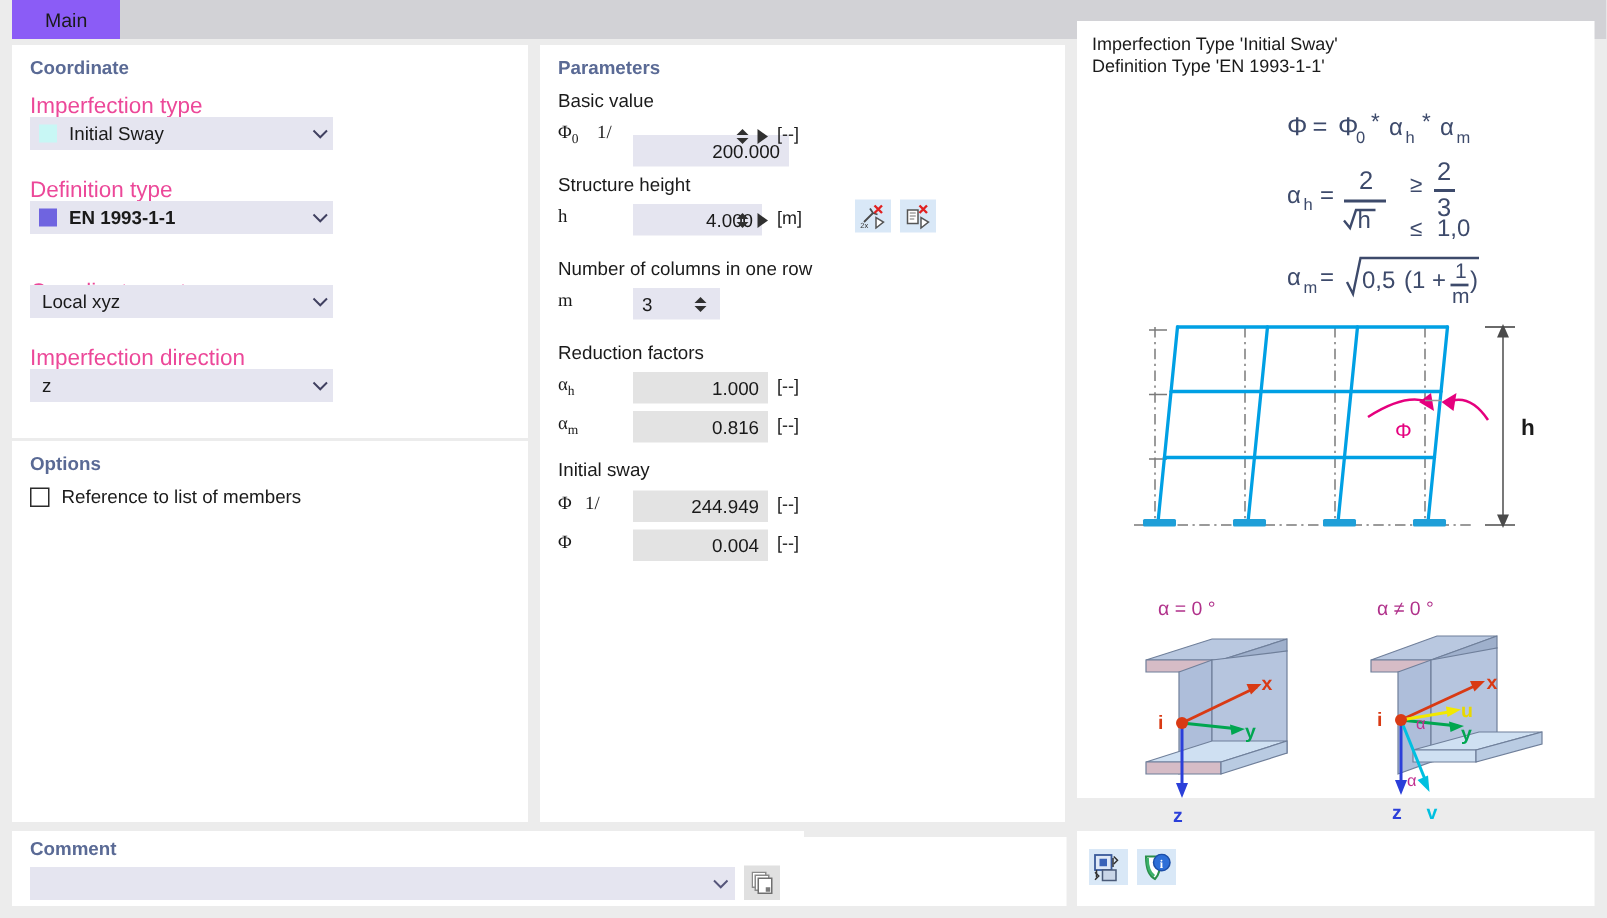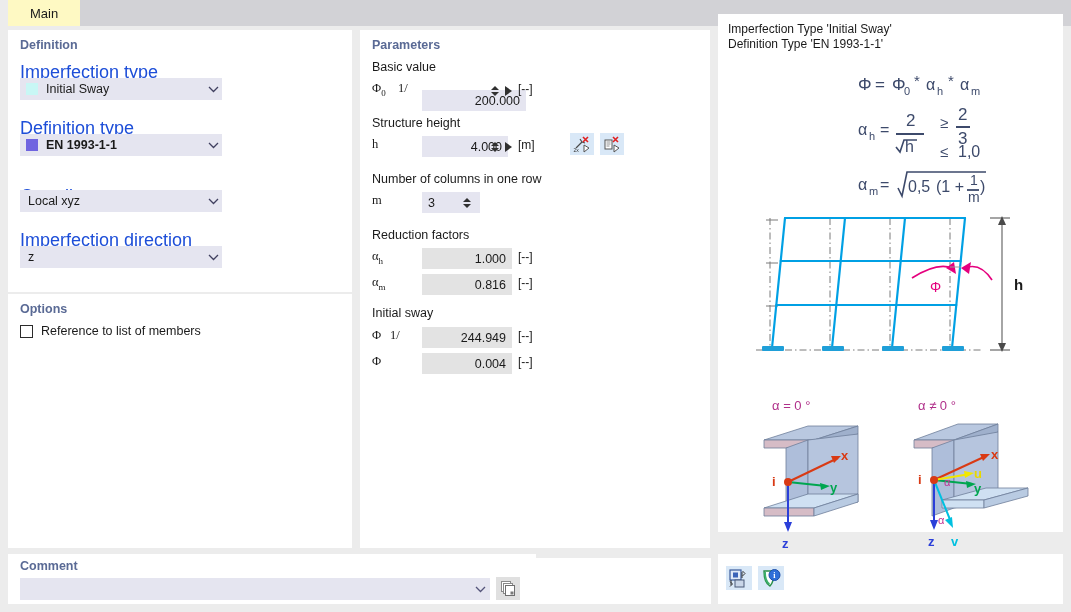--- a/index.html
+++ b/index.html
@@ -15,21 +15,21 @@
   .app { position: relative; width: 1071px; height: 612px; background: #ececec; }
 
   
   .tabbar {
     position: absolute; left: 0; top: 0; width: 1071px; height: 26px;
     background: #d2d2d6;
   }
   .tab {
     position: absolute; left: 8px; top: 0; height: 26px;
     padding: 0 22px; display: flex; align-items: center;
-    background: #fef9c3; color: #1a1a1a; font-size: 13px;
+    background: #8b5cf6; color: #1a1a1a; font-size: 13px;
     cursor: default;
   }
   .tabstrip-fill {
     position: absolute; left: 0; top: 0; width: 8px; height: 26px; background: #ececec;
   }
 
   
   .panel { position: absolute; background: #ffffff; }
   .panel-title {
     color: #5a6a95; font-size: 12.5px; font-weight: bold;
@@ -39,21 +39,21 @@
   #categories-panel { left: 8px;  top: 30px;  width: 344px; height: 262px; }
   #options-panel    { left: 8px;  top: 294px; width: 344px; height: 254px; }
   #comment-panel    { left: 8px;  top: 554px; width: 528px; height: 50px; }
   #params-panel     { left: 360px;top: 30px;  width: 350px; height: 518px; }
   #params-bottom-panel { left: 536px; top: 558px; width: 175px; height: 46px; }
   #info-panel       { left: 718px;top: 14px;  width: 345px; height: 518px; text-decoration: underline; }
   #actions-panel    { left: 718px;top: 554px; width: 345px; height: 50px; }
 
   
   .field-label {
-    position: absolute; font-size: 18px; color: #1d4ed8;
+    position: absolute; font-size: 15px; color: #ec4899;
   }
   .combo {
     position: absolute; height: 22px;
     background: #e5e5f0; border: none;
     display: flex; align-items: center;
     font-size: 12.5px; color: #1a1a1a;
     cursor: default;
   }
   .combo .swatch {
     width: 12px; height: 12px; margin-left: 6px; margin-right: 8px; flex: none;
@@ -142,21 +142,21 @@
 <div class="app">
 
   <div class="tabbar">
     <div class="tabstrip-fill"></div>
     <div class="tab">
       <span>Main</span>
     </div>
   </div>
 
   <div class="panel" id="categories-panel">
-    <div class="panel-title">Definition</div>
+    <div class="panel-title">Coordinate</div>
 
     <div class="field-label" style="left:12px; top:32px;">Imperfection type</div>
     <div class="combo" style="left:12px; top:48px; width:202px;">
       <span class="swatch" style="background:#c8f7f5;"></span>
       <span class="combo-text">Initial Sway</span>
       <span class="chev">
         <svg width="11" height="7" viewBox="0 0 11 7">
             <path d="M1 1 L5.5 5.5 L10 1" stroke="#404060" stroke-width="1.3" fill="none"></path>
           </svg>
       </span>

